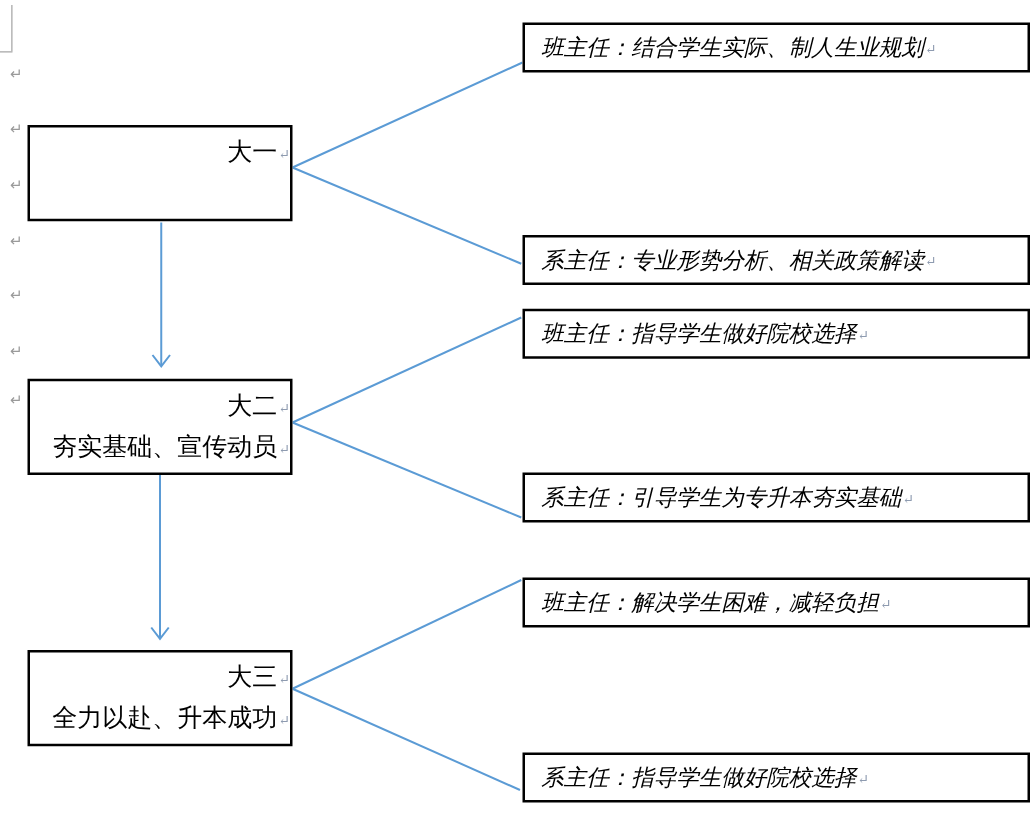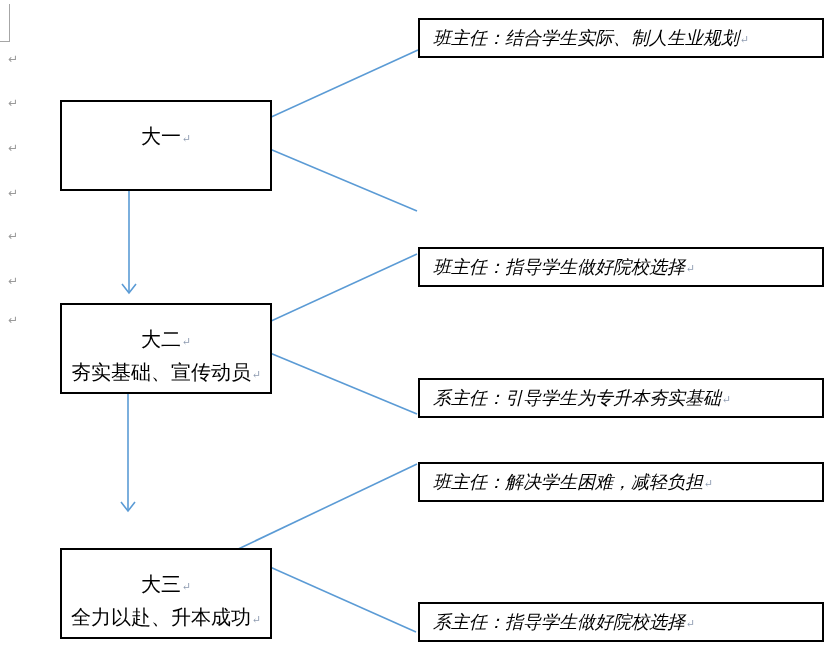--- a/index.html
+++ b/index.html
@@ -22,25 +22,24 @@
     width: 826px; height: 664px;
     pointer-events: none;
   }
   .stage-box {
     position: absolute;
     left: 22px;
     width: 208px;
     height: 68px;
     border: 2px solid #000000;
     background: #ffffff;
-    text-align: center;
+    text-align: right;
     font-size: 20px;
     line-height: 31px;
-    padding-top: 19px;
-    margin-left: 38px;
+    padding-top: 5px;
   }
   .task-box {
     position: absolute;
     left: 418px;
     width: 389px;
     height: 36px;
     border: 2px solid #000000;
     background: #ffffff;
     font-size: 18px;
     line-height: 36px;
@@ -113,29 +112,32 @@
 
   <div class="stage-box" style="top:100px">
     <div><span>大一</span><span class="pmark">↵</span></div>
   </div>
 
   <div class="stage-box" style="top:303px">
     <div><span>大二</span><span class="pmark">↵</span></div>
     <div><span>夯实基础、宣传动员</span><span class="pmark">↵</span></div>
   </div>
 
-  <div class="stage-box" style="top:548px">
+  <div class="stage-box" style="top:520px">
     <div><span>大三</span><span class="pmark">↵</span></div>
     <div><span>全力以赴、升本成功</span><span class="pmark">↵</span></div>
   </div>
 
   <div class="task-box" style="top:18px">
     <span>班主任：结合学生实际、制人生业规划</span><span class="pmark">↵</span>
   </div>
 
+  <div class="task-box" style="top:188px">
+    <span>系主任：专业形势分析、相关政策解读</span><span class="pmark">↵</span>
+  </div>
 
   <div class="task-box" style="top:247px">
     <span>班主任：指导学生做好院校选择</span><span class="pmark">↵</span>
   </div>
 
   <div class="task-box" style="top:378px">
     <span>系主任：引导学生为专升本夯实基础</span><span class="pmark">↵</span>
   </div>
 
   <div class="task-box" style="top:462px">

